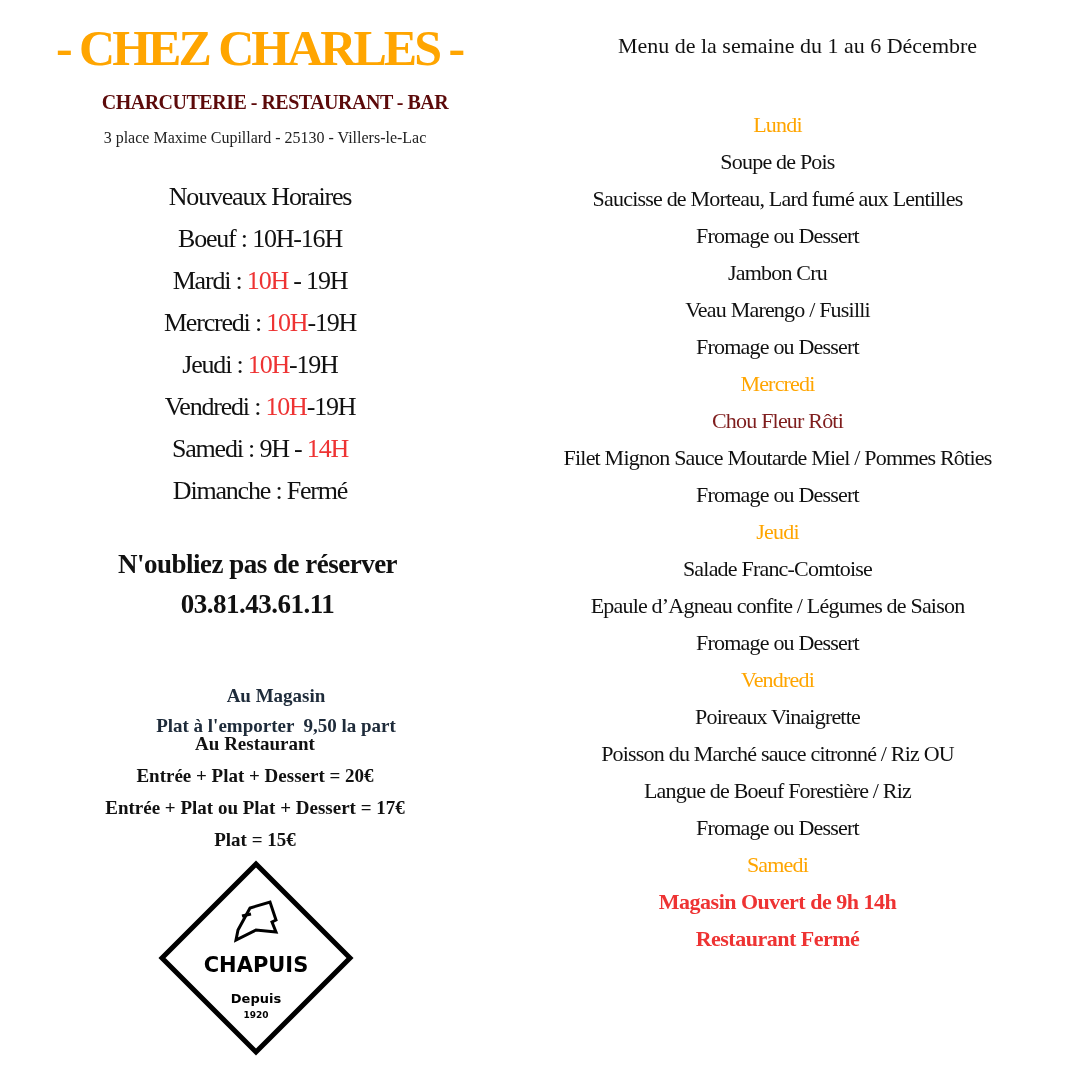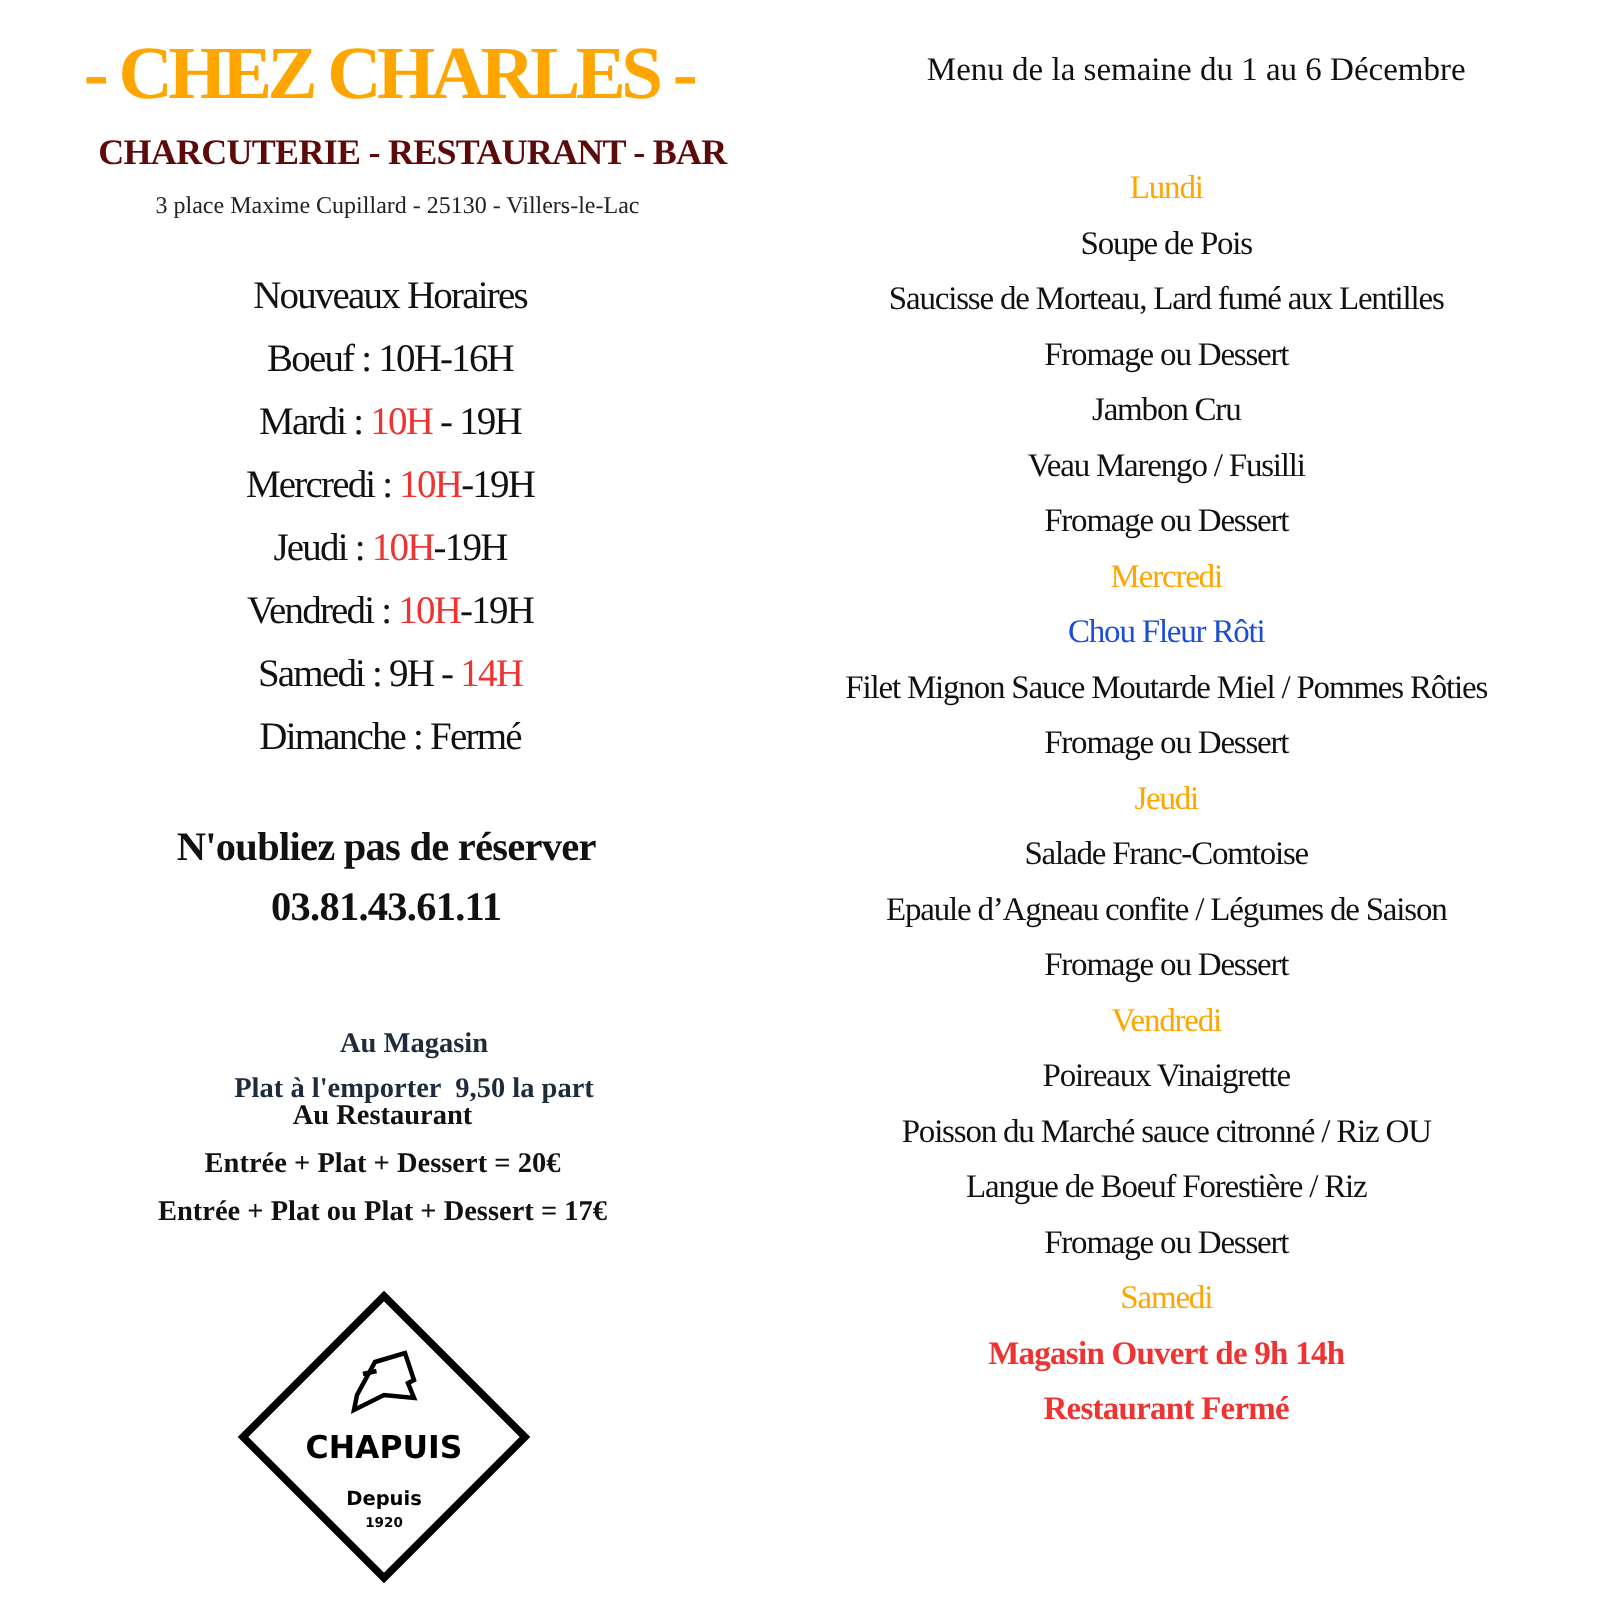--- a/index.html
+++ b/index.html
@@ -9,21 +9,21 @@
     .left-col { position: absolute; left: 0; top: 0; width: 520px; height: 1080px; text-align: center; }
     .right-col { position: absolute; left: 520px; top: 0; width: 520px; height: 960px; text-align: center; }
 
     .brand-title {
       position: absolute; left: 14px; width: 490px; top: 20px;
       font-size: 50px; font-weight: bold; color: #FFA500;
       letter-spacing: -3px; line-height: 56px;
     }
     .brand-sub {
       position: absolute; left: 0; width: 510px; top: 87px;
-      font-size: 24px; font-weight: bold; color: #5C0A0A;
+      font-size: 20px; font-weight: bold; color: #5C0A0A;
       letter-spacing: -0.5px; line-height: 30px; padding-left: 40px;
     }
     .brand-address {
       position: absolute; left: 0; width: 490px; top: 128px;
       font-size: 16px; color: #222222; line-height: 20px; padding-left: 40px;
     }
 
     .hours { position: absolute; left: 0; width: 520px; top: 176px; }
     .hours .line { font-size: 26px; line-height: 42px; letter-spacing: -1.2px; color: #111; height: 42px; }
     .red { color: #EE3333; }
@@ -40,21 +40,21 @@
     .logo { position: absolute; left: 158px; top: 860px; width: 196px; height: 196px; }
 
     .week-title {
       position: absolute; left: 0; width: 555px; top: 32px;
       font-size: 22px; line-height: 28px; color: #111;
     }
     .menu { position: absolute; left: 0; width: 515px; top: 106px; }
     .menu .line { font-size: 22px; line-height: 37px; height: 37px; letter-spacing: -0.8px; white-space: nowrap; }
     .menu .day { color: #FFA500; }
     .menu .dish { color: #111; }
-    .menu .dish.navy { color: #1d4ed8; }
+    .menu .dish.navy { color: #7f1d1d; }
     .menu .notice { color: #EE3333; font-weight: bold; letter-spacing: -0.5px; }
   </style>
 </head>
 <body>
 
 <div class="left-col">
   <div class="brand-title">- CHEZ CHARLES -</div>
   <div class="brand-sub">CHARCUTERIE - RESTAURANT - BAR</div>
   <div class="brand-address">3 place Maxime Cupillard - 25130 - Villers-le-Lac</div>
 
@@ -90,20 +90,21 @@
 
   <div class="magasin">
     <div class="line">Au Magasin</div>
     <div class="line" style="white-space: pre;">Plat à l'emporter  9,50 la part</div>
   </div>
 
   <div class="restaurant">
     <div class="line">Au Restaurant</div>
     <div class="line">Entrée + Plat + Dessert = 20€</div>
     <div class="line">Entrée + Plat ou Plat + Dessert = 17€</div>
+    <div class="line">Plat = 15€</div>
   </div>
 
   <div class="logo">
     <svg width="196" height="196" viewBox="0 0 196 196" xmlns="http://www.w3.org/2000/svg">
       <polygon points="98,4 192,98 98,192 4,98" fill="#fff" stroke="#000" stroke-width="5"></polygon>
       <g>
         <polygon points="80,70 92,48 112,42 118,60 114,62 118,72 98,70 78,80" fill="#fff" stroke="#000" stroke-width="3" stroke-linejoin="miter"></polygon>
         <polyline points="84,56 93,54" fill="none" stroke="#000" stroke-width="3"></polyline>
       </g>
       <text x="98" y="112" text-anchor="middle" font-family="DejaVu Sans, sans-serif" font-weight="bold" font-size="21" fill="#000">CHAPUIS</text>

